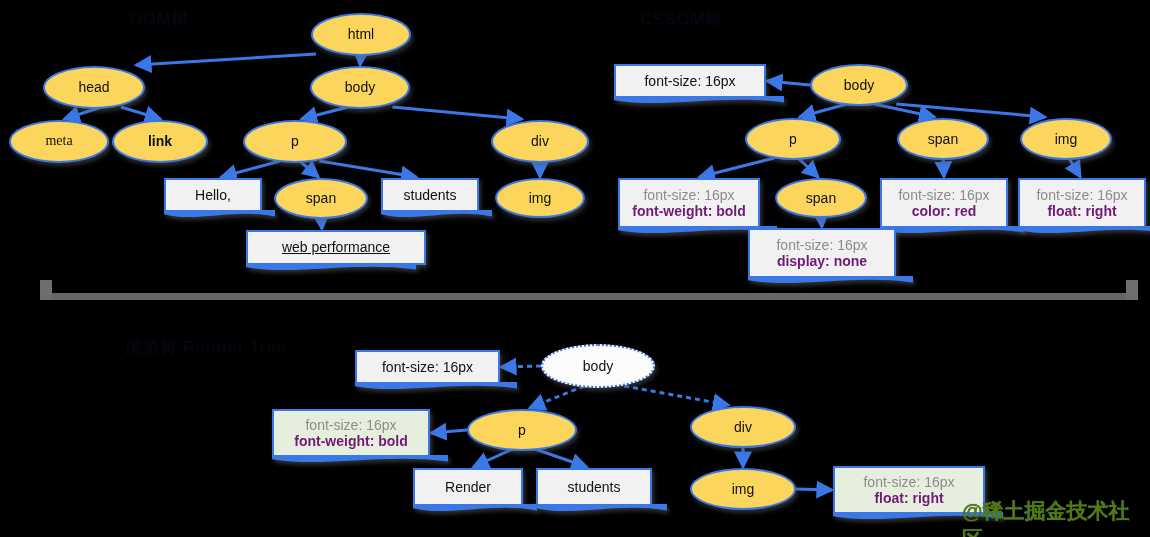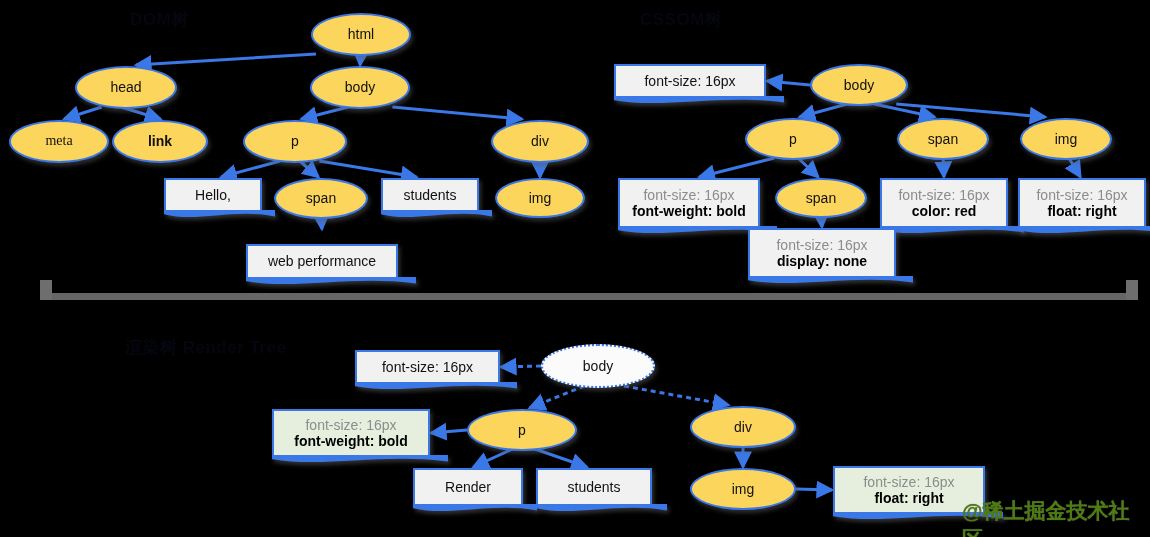--- a/index.html
+++ b/index.html
@@ -10,21 +10,21 @@
   .node{position:absolute;display:flex;align-items:center;justify-content:center;
         box-sizing:border-box;color:#111;font-size:14px;line-height:1.15;}
   
   .ell{border:2.5px solid #3b78e7;background:#fcd55c;border-radius:50%;}
   .ell.dotted{background:#fbfbfb;border:2.5px dotted #3b78e7;}
   
   .note{background:#f1f1f1;border:2.5px solid #3b78e7;flex-direction:column;
         filter:drop-shadow(2px 3px 2px rgba(90,90,90,.55));justify-content:center;}
   .note.green{background:#e6efdd;}
   .note .l1{color:#8c8c8c;}
-  .note .l2{color:#000000;font-weight:bold;}
+  .note .l2{color:#701a75;font-weight:bold;}
   .note .single{color:#111;}
   
   .wave{position:absolute;left:-2.5px;right:-2.5px;top:100%;height:13px;pointer-events:none;}
   .ell{filter:drop-shadow(2px 3px 2px rgba(90,90,90,.5));}
   .title{position:absolute;color:#05060f;font-size:17px;font-weight:bold;letter-spacing:.5px;}
   .divider{position:absolute;background:#666;}
   .divcap{position:absolute;background:#6e6e6e;}
   .watermark{position:absolute;color:#4d7c0f;font-size:21px;font-weight:bold;
              text-shadow:0 0 1px #555;}
 </style>
@@ -72,21 +72,21 @@
   </svg>
 
   <div class="title" style="left:130px;top:8px;">DOM树</div>
   <div class="title" style="left:640px;top:8px;">CSSOM树</div>
   <div class="title" style="left:125px;top:336px;">渲染树 Render Tree</div>
 
   <div id="node-layer">
       <div class="node ell" style="left: 311px; top: 13px; width: 100px; height: 43px;">
         <span>html</span>
       </div>
-      <div class="node ell" style="left: 75px; top: 66px; width: 102px; height: 43px;">
+      <div class="node ell" style="left: 43px; top: 66px; width: 102px; height: 43px;">
         <span>head</span>
       </div>
       <div class="node ell" style="left: 310px; top: 66px; width: 100px; height: 43px;">
         <span>body</span>
       </div>
       <div class="node ell" style="left: 9px; top: 120px; width: 100px; height: 43px; font-family: Liberation Serif, serif;">
         <span>meta</span>
       </div>
       <div class="node ell" style="left: 112px; top: 120px; width: 96px; height: 43px; font-weight: bold;">
         <span>link</span>
@@ -108,21 +108,21 @@
       </div>
       <div class="note node" style="left: 381px; top: 178px; width: 98px; height: 34px; position: absolute;">
         <div class="single">students</div>
         <svg class="wave" viewBox="0 0 103 12" preserveAspectRatio="none">
           <path d="M0,0 L0,4 C 30.9,12 63.86,-2 103,6 L103,0 Z" fill="#3b78e7"></path>
         </svg>
       </div>
       <div class="node ell" style="left: 495px; top: 178px; width: 90px; height: 40px;">
         <span>img</span>
       </div>
-      <div class="note node" style="left: 246px; top: 244px; width: 152px; height: 35px; position: absolute;">
+      <div class="note node" style="left: 246px; top: 230px; width: 180px; height: 35px; position: absolute; text-decoration: underline;">
         <div class="single">web performance</div>
         <svg class="wave" viewBox="0 0 157 12" preserveAspectRatio="none">
           <path d="M0,0 L0,4 C 47.1,12 97.34,-2 157,6 L157,0 Z" fill="#3b78e7"></path>
         </svg>
       </div>
       <div class="node ell" style="left: 810px; top: 64px; width: 98px; height: 42px;">
         <span>body</span>
       </div>
       <div class="node ell" style="left: 745px; top: 118px; width: 96px; height: 42px;">
         <span>p</span>

